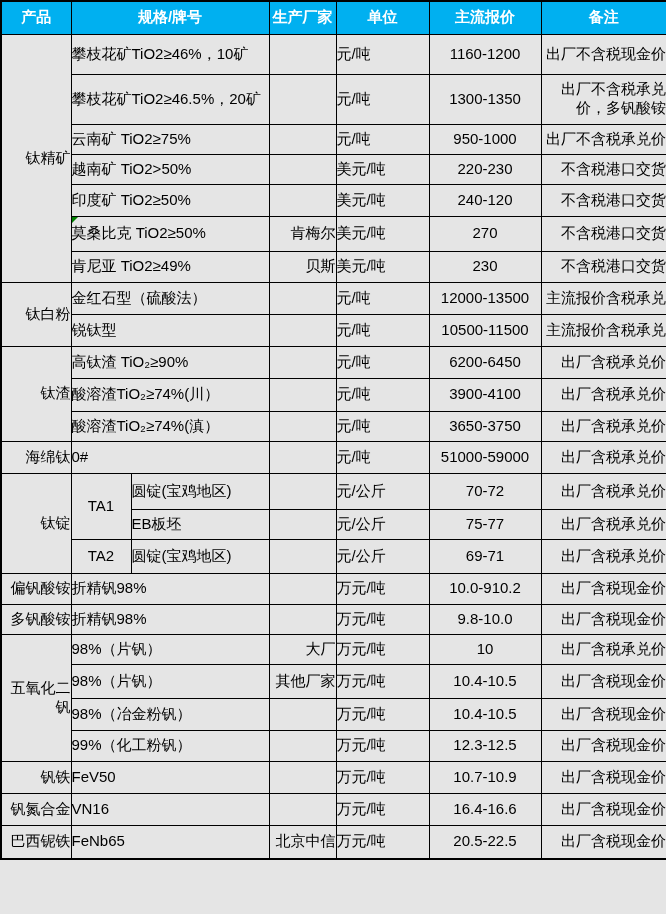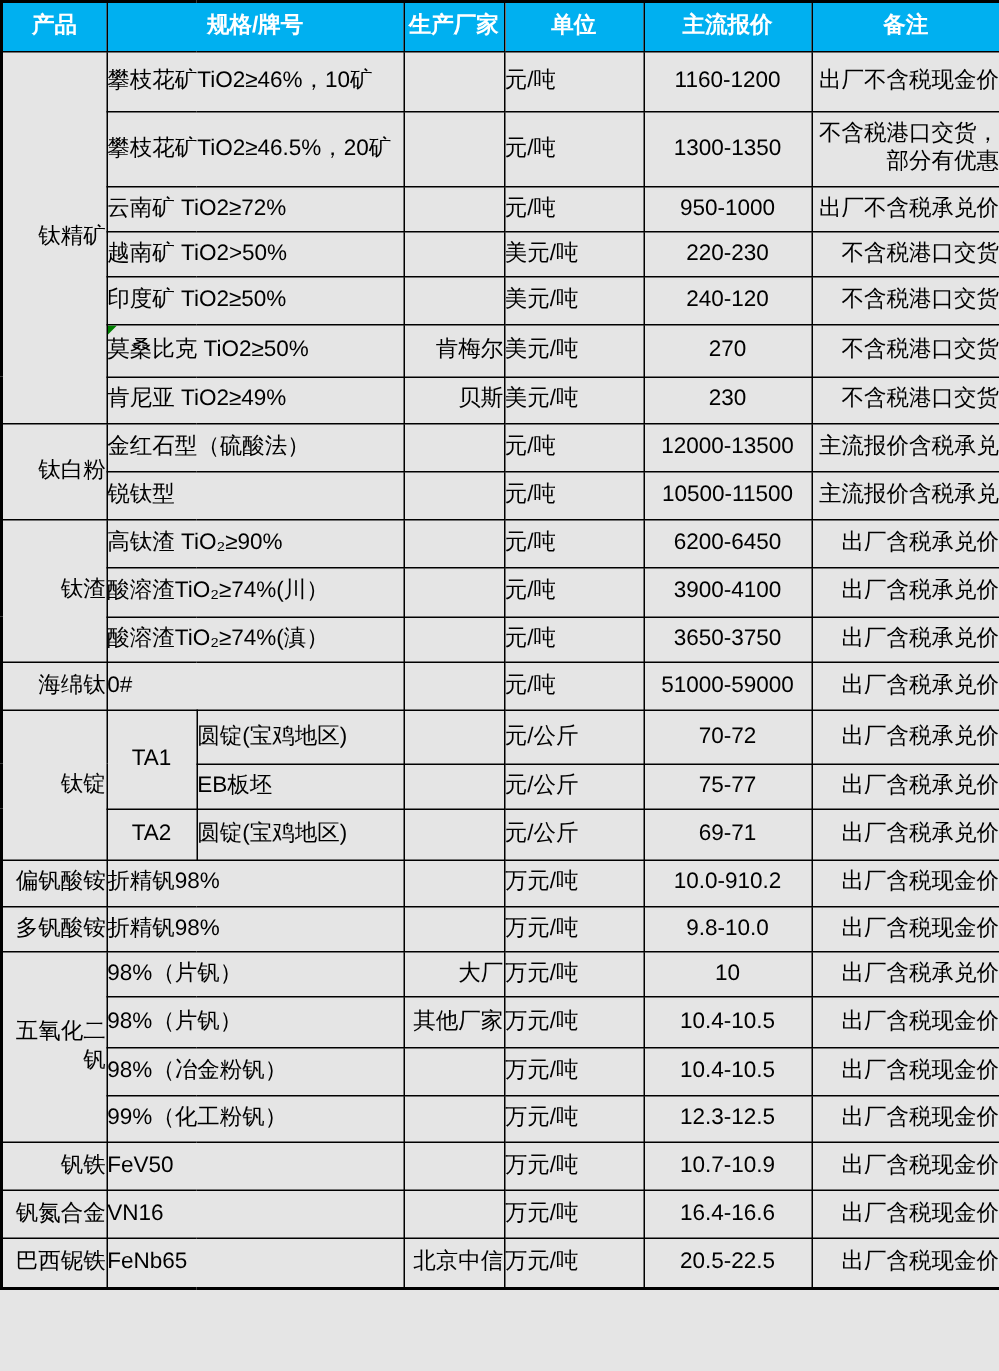--- a/index.html
+++ b/index.html
@@ -73,24 +73,24 @@
       <td class="maker"></td>
       <td class="unit">元/吨</td>
       <td class="price">1160-1200</td>
       <td class="note">出厂不含税现金价</td>
     </tr>
     <tr style="height:50px">
       <td class="spec" colspan="2">攀枝花矿TiO2≥46.5%，20矿</td>
       <td class="maker"></td>
       <td class="unit">元/吨</td>
       <td class="price">1300-1350</td>
-      <td class="note">不含税港口交货，部分有优惠</td>
-    </tr>
-    <tr style="height:30px">
-      <td class="spec" colspan="2">云南矿 TiO2≥72%</td>
+      <td class="note">出厂不含税承兑价，多钒酸铵</td>
+    </tr>
+    <tr style="height:30px">
+      <td class="spec" colspan="2">云南矿 TiO2≥75%</td>
       <td class="maker"></td>
       <td class="unit">元/吨</td>
       <td class="price">950-1000</td>
       <td class="note">出厂不含税承兑价</td>
     </tr>
     <tr style="height:30px">
       <td class="spec" colspan="2">越南矿 TiO2&gt;50%</td>
       <td class="maker"></td>
       <td class="unit">美元/吨</td>
       <td class="price">220-230</td>

